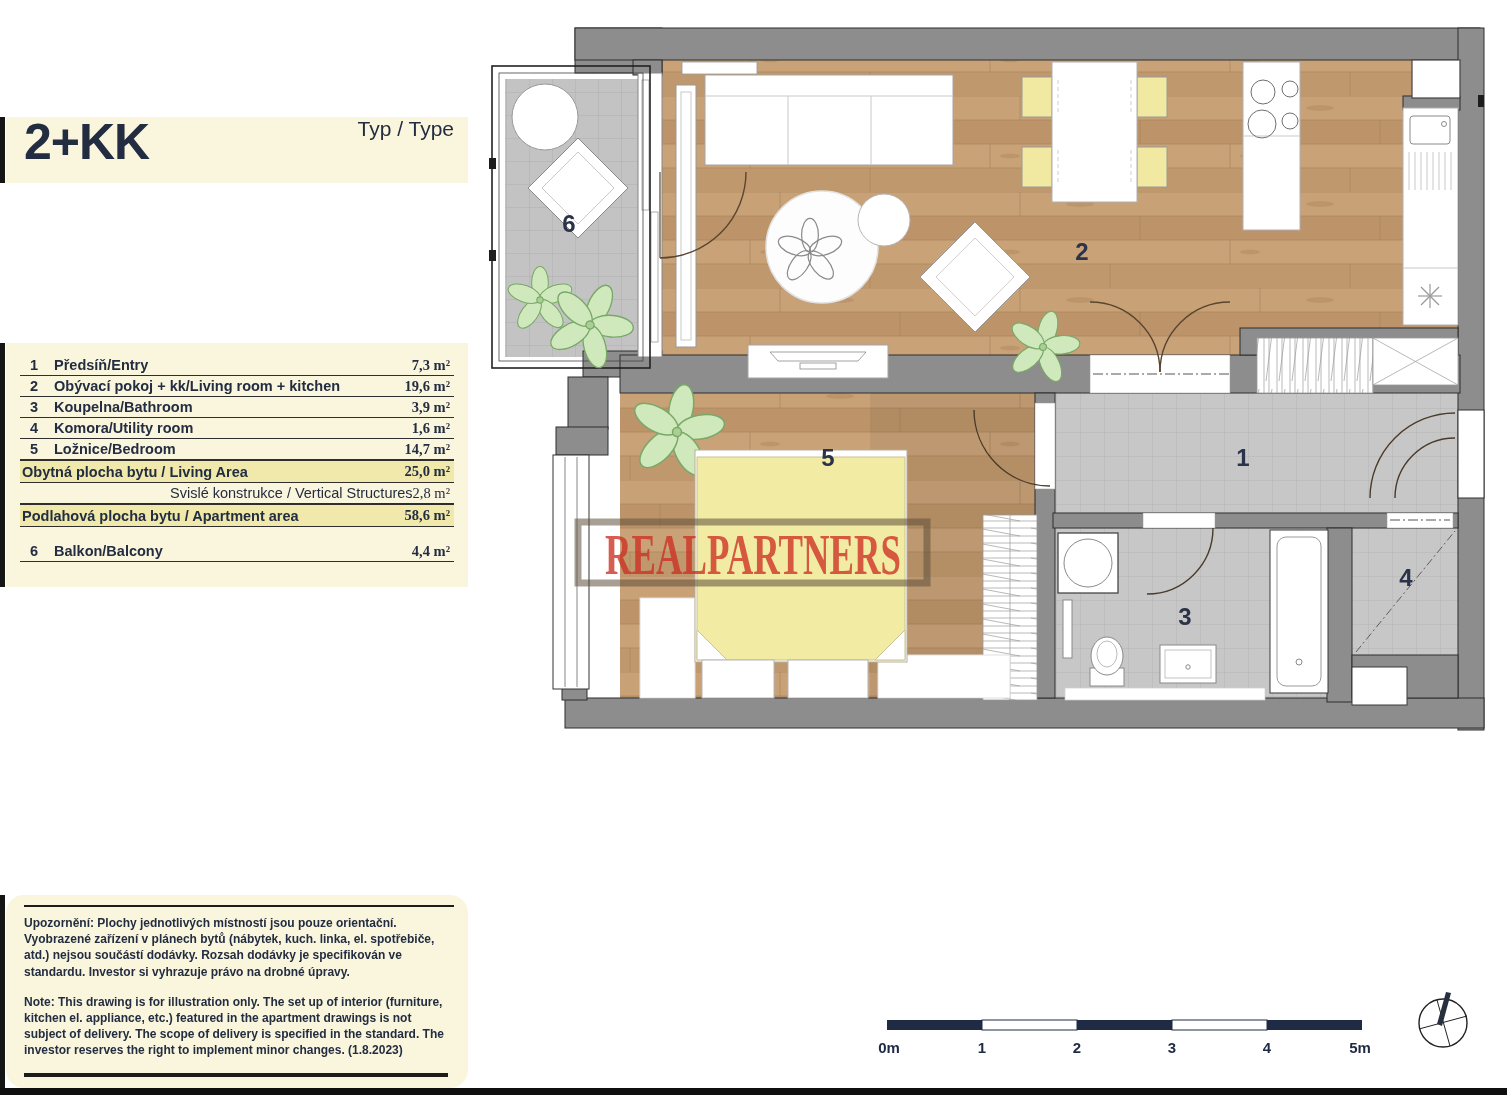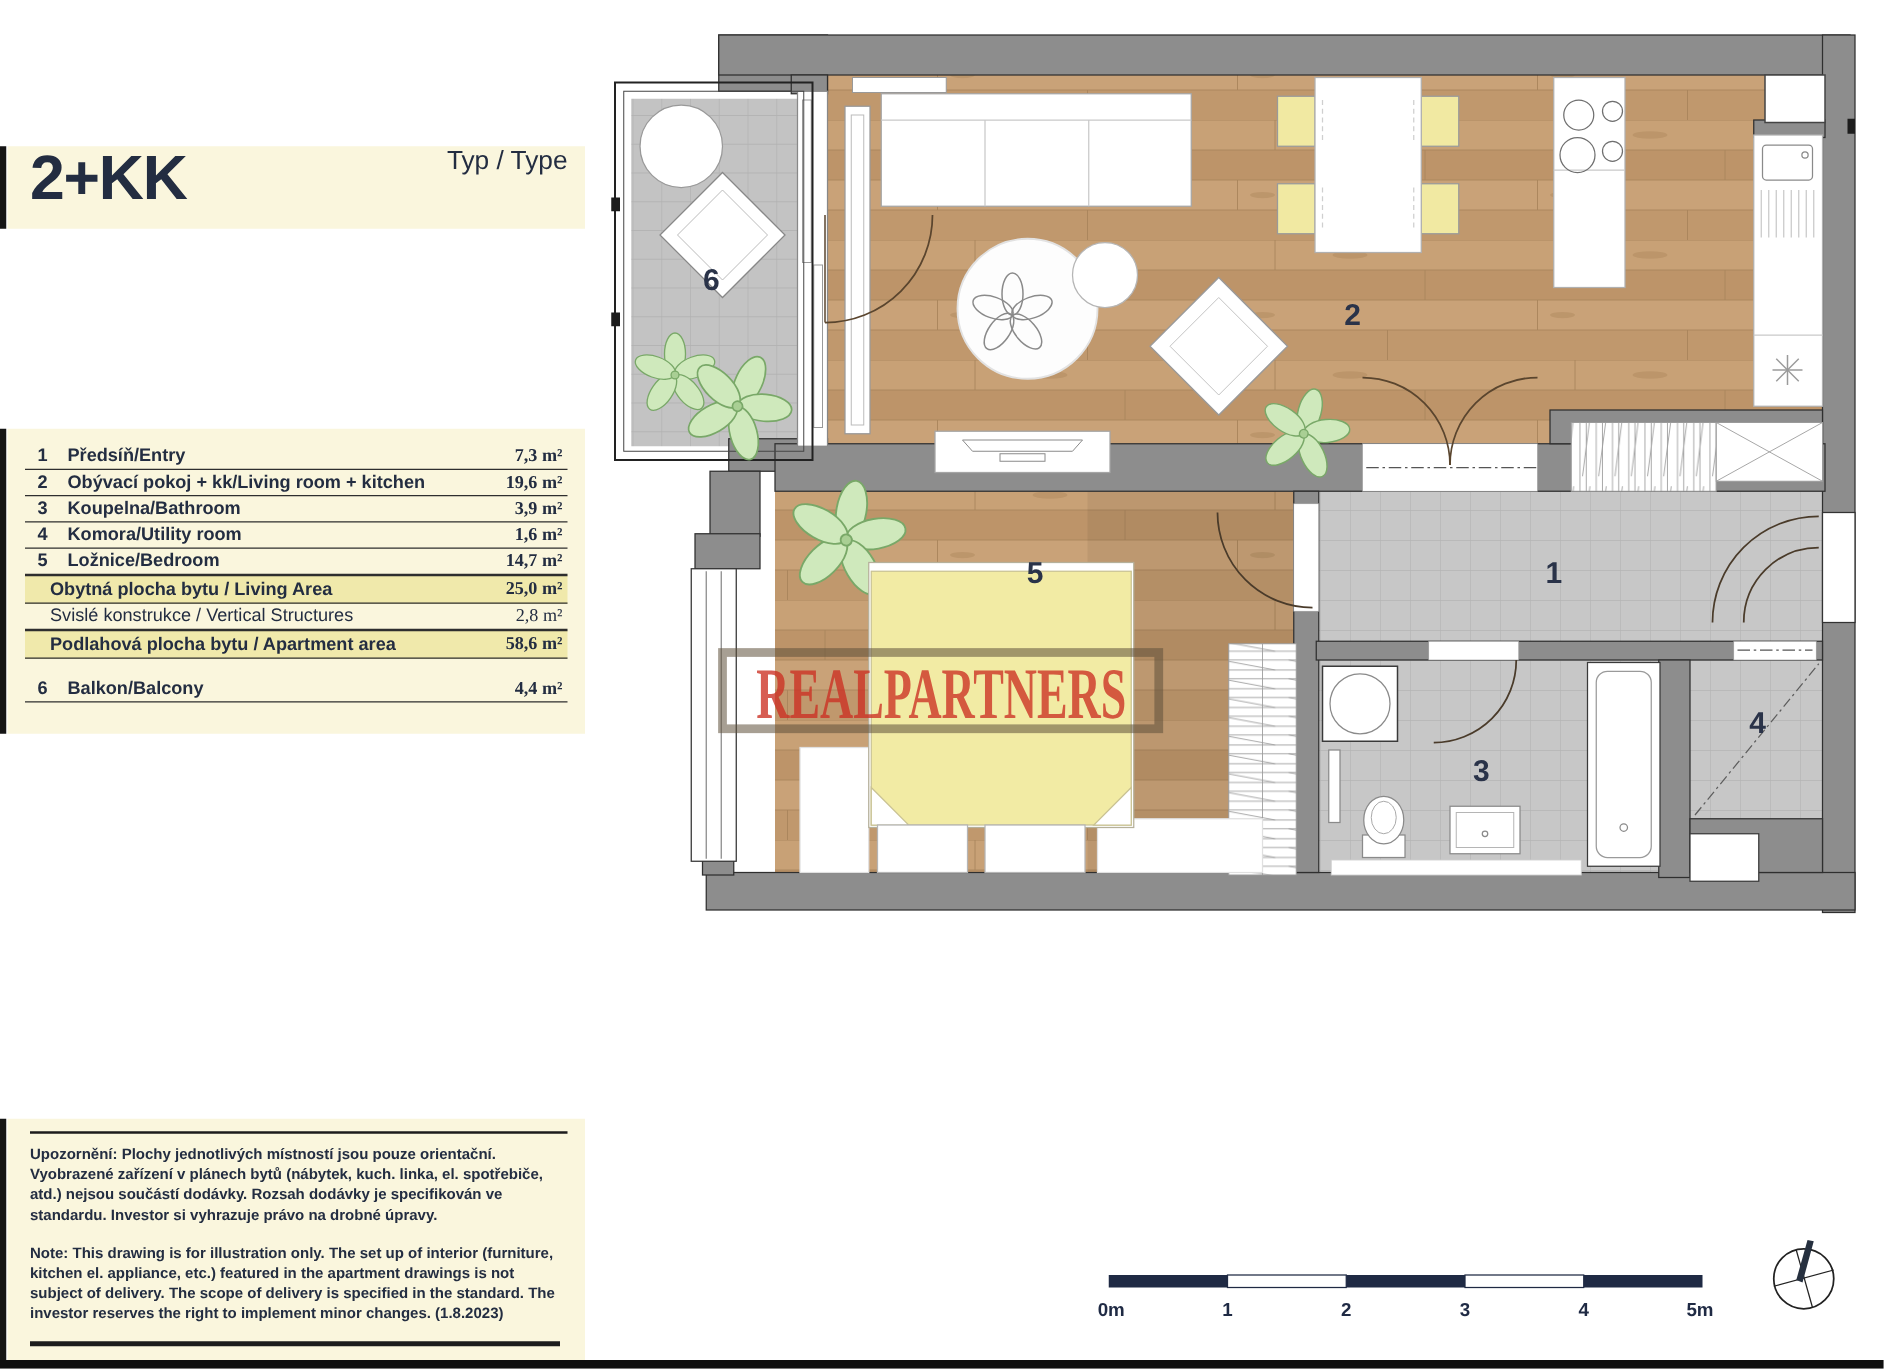--- a/index.html
+++ b/index.html
@@ -11,26 +11,26 @@
   .panel-header{top:117px;height:66px;display:flex;align-items:flex-start;padding:0 14px 0 18px;}
   .apt-title{font-size:50px;font-weight:bold;letter-spacing:-1px;line-height:1;}
   .type-label{margin-left:auto;font-size:21px;font-weight:normal;}
   
   .panel-table{top:343px;height:244px;padding:12px 0 0 0;}
   .trow{display:flex;align-items:center;height:20px;font-size:14.5px;font-weight:bold;
         border-bottom:1px solid #2e2e2e;margin:0 14px 0 14px;}
   .trow .num{width:34px;padding-left:10px;box-sizing:border-box;}
   .trow .lbl{flex:1;white-space:nowrap;overflow:hidden;}
   .trow .area{padding-right:4px;white-space:nowrap;font-family:Liberation Serif, serif;}
-  .trow.normal{font-weight:normal;}
+  .trow.normal{font-weight:normal;text-align:right;}
   .trow.total{height:21px;background:#f0e9ab;font-weight:bold;border-top:1px solid #2e2e2e;}
-  .trow.no-num .lbl{padding-left:20px;}
+  .trow.no-num .lbl{padding-left:2px;}
   .tgap{height:14px;}
   
-  .panel-note{top:895px;height:193px;padding:10px 14px 0 18px;font-size:12px;font-weight:bold;line-height:1.35;}
+  .panel-note{top:895px;height:193px;padding:10px 14px 0 18px;font-size:12px;font-weight:bold;line-height:1.35;border-radius:18px;}
   .rule-top{height:2px;background:#1c1c1c;margin:0 0 8px 0;}
   .rule-bottom{height:4px;background:#1c1c1c;margin:14px 6px 0 0;}
   .note-p{margin:0 0 14px 0;white-space:pre-line;}
   .room-num{font:bold 24px "Liberation Sans",sans-serif;fill:#2a3349;}
   .scale-lbl{font:bold 15px "Liberation Sans",sans-serif;fill:#1f2a44;}
   .wm-text{font-family:"Liberation Serif",serif;font-weight:bold;font-size:58px;fill:rgba(204,47,35,0.78);}
 </style>
 </head>
 <body>
 

